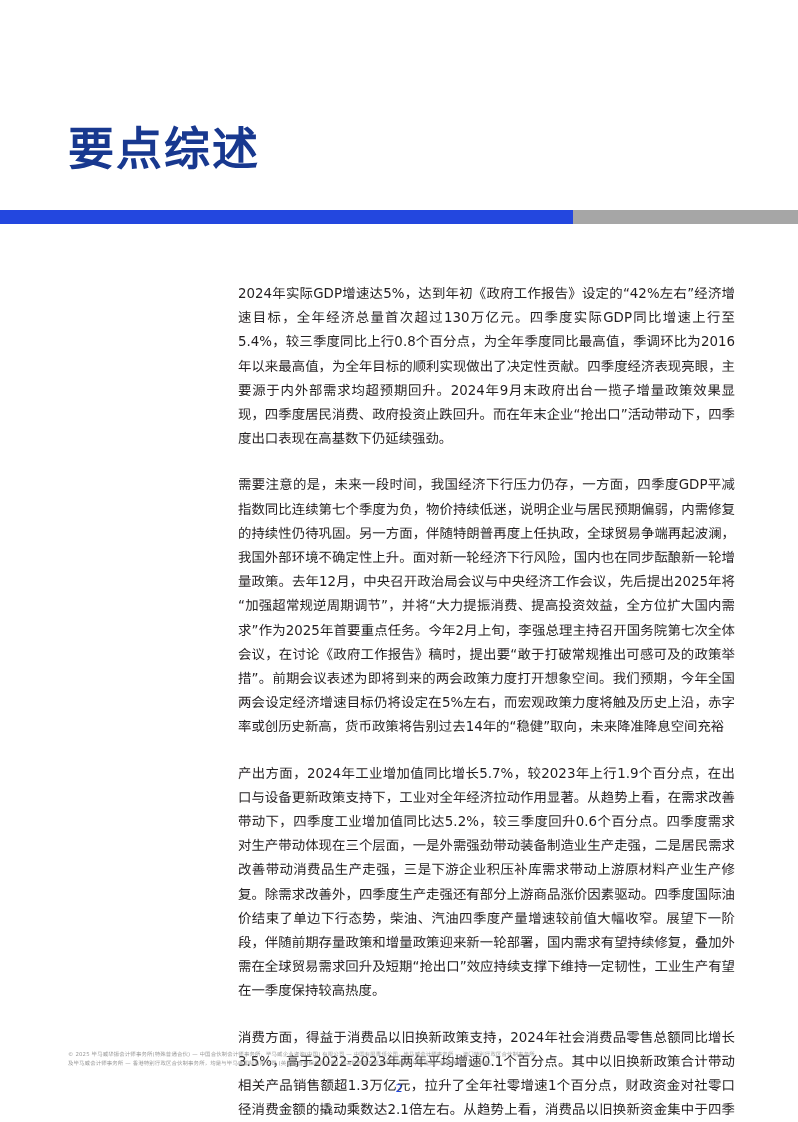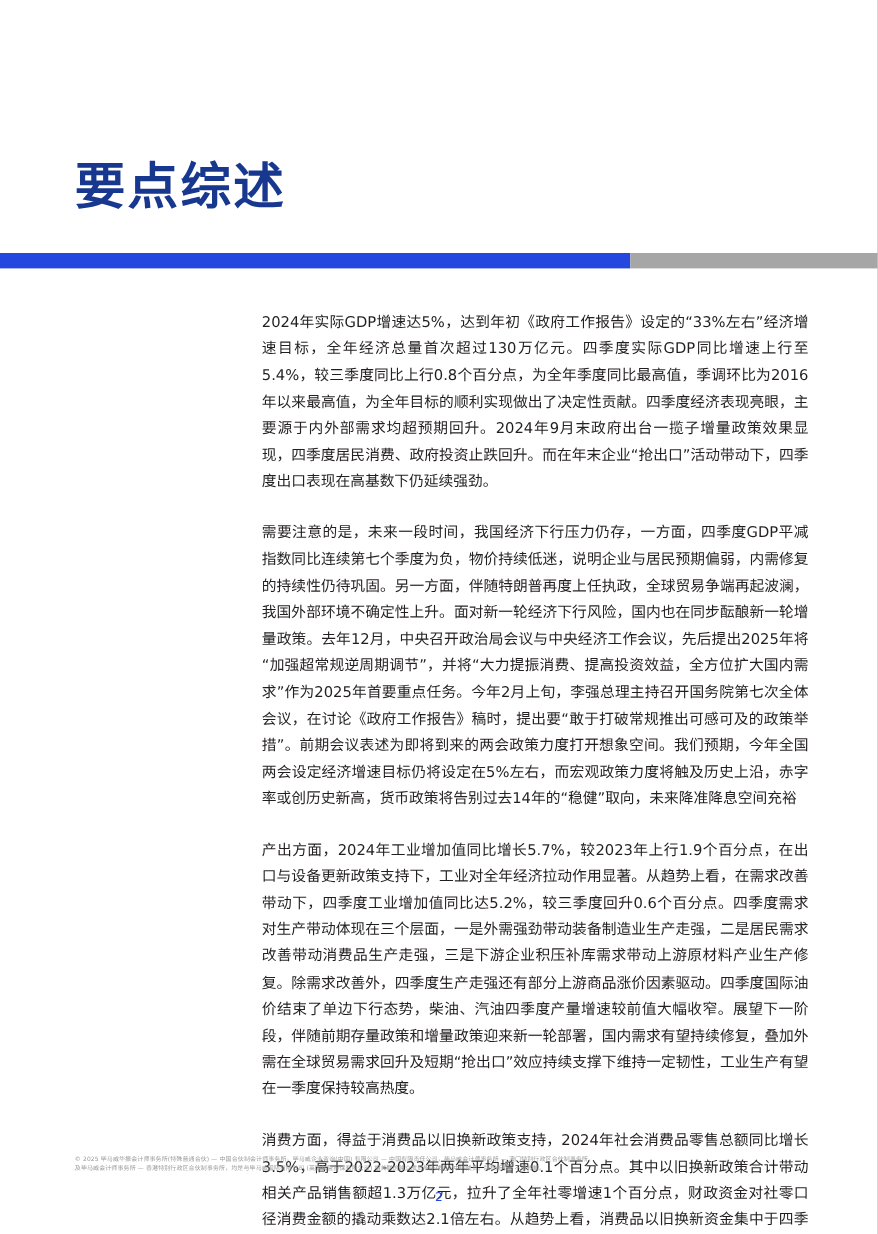--- a/index.html
+++ b/index.html
@@ -16,21 +16,21 @@
     height: 1122px;
     background: #ffffff;
     overflow: hidden;
     box-sizing: border-box;
   }
 
   
   .title-block {
     position: absolute;
     left: 0;
-    top: 144px;
+    top: 124px;
     width: 798px;
   }
   .page-title {
     margin: 0;
     padding: 0 0 0 68px;
     font-size: 46px;
     line-height: 1.12;
     font-weight: bold;
     letter-spacing: 2px;
     color: #18388f;
@@ -107,21 +107,21 @@
 
   <div class="title-block">
     <h1 class="page-title">要点综述</h1>
     <div class="rule-row">
       <div class="rule-blue"></div>
       <div class="rule-gray"></div>
     </div>
   </div>
 
   <div class="body-col">
-    <p class="para">2024年实际GDP增速达5%，达到年初《政府工作报告》设定的“33%左右”经济增速目标，全年经济总量首次超过130万亿元。四季度实际GDP同比增速上行至5.4%，较三季度同比上行0.8个百分点，为全年季度同比最高值，季调环比为2016年以来最高值，为全年目标的顺利实现做出了决定性贡献。四季度经济表现亮眼，主要源于内外部需求均超预期回升。2024年9月末政府出台一揽子增量政策效果显现，四季度居民消费、政府投资止跌回升。而在年末企业“抢出口”活动带动下，四季度出口表现在高基数下仍延续强劲。</p>
+    <p class="para">2024年实际GDP增速达5%，达到年初《政府工作报告》设定的“42%左右”经济增速目标，全年经济总量首次超过130万亿元。四季度实际GDP同比增速上行至5.4%，较三季度同比上行0.8个百分点，为全年季度同比最高值，季调环比为2016年以来最高值，为全年目标的顺利实现做出了决定性贡献。四季度经济表现亮眼，主要源于内外部需求均超预期回升。2024年9月末政府出台一揽子增量政策效果显现，四季度居民消费、政府投资止跌回升。而在年末企业“抢出口”活动带动下，四季度出口表现在高基数下仍延续强劲。</p>
     <p class="para">需要注意的是，未来一段时间，我国经济下行压力仍存，一方面，四季度GDP平减指数同比连续第七个季度为负，物价持续低迷，说明企业与居民预期偏弱，内需修复的持续性仍待巩固。另一方面，伴随特朗普再度上任执政，全球贸易争端再起波澜，我国外部环境不确定性上升。面对新一轮经济下行风险，国内也在同步酝酿新一轮增量政策。去年12月，中央召开政治局会议与中央经济工作会议，先后提出2025年将“加强超常规逆周期调节”，并将“大力提振消费、提高投资效益，全方位扩大国内需求”作为2025年首要重点任务。今年2月上旬，李强总理主持召开国务院第七次全体会议，在讨论《政府工作报告》稿时，提出要“敢于打破常规推出可感可及的政策举措”。前期会议表述为即将到来的两会政策力度打开想象空间。我们预期，今年全国两会设定经济增速目标仍将设定在5%左右，而宏观政策力度将触及历史上沿，赤字率或创历史新高，货币政策将告别过去14年的“稳健”取向，未来降准降息空间充裕</p>
     <p class="para">产出方面，2024年工业增加值同比增长5.7%，较2023年上行1.9个百分点，在出口与设备更新政策支持下，工业对全年经济拉动作用显著。从趋势上看，在需求改善带动下，四季度工业增加值同比达5.2%，较三季度回升0.6个百分点。四季度需求对生产带动体现在三个层面，一是外需强劲带动装备制造业生产走强，二是居民需求改善带动消费品生产走强，三是下游企业积压补库需求带动上游原材料产业生产修复。除需求改善外，四季度生产走强还有部分上游商品涨价因素驱动。四季度国际油价结束了单边下行态势，柴油、汽油四季度产量增速较前值大幅收窄。展望下一阶段，伴随前期存量政策和增量政策迎来新一轮部署，国内需求有望持续修复，叠加外需在全球贸易需求回升及短期“抢出口”效应持续支撑下维持一定韧性，工业生产有望在一季度保持较高热度。</p>
     <p class="para">消费方面，得益于消费品以旧换新政策支持，2024年社会消费品零售总额同比增长3.5%，高于2022-2023年两年平均增速0.1个百分点。其中以旧换新政策合计带动相关产品销售额超1.3万亿元，拉升了全年社零增速1个百分点，财政资金对社零口径消费金额的撬动乘数达2.1倍左右。从趋势上看，消费品以旧换新资金集中于四季度投放，带动当期社消零售环比大幅增长14.2%，强于往年季节性。政策支持家电、家具、</p>
   </div>
 
   <div class="footer">
     <p class="footer-line">© 2025 毕马威华振会计师事务所(特殊普通合伙) — 中国合伙制会计师事务所，毕马威企业咨询(中国) 有限公司 — 中国有限责任公司，毕马威会计师事务所 — 澳门特别行政区合伙制事务所，</p>
     <p class="footer-line">及毕马威会计师事务所 — 香港特别行政区合伙制事务所，均是与毕马威国际有限公司 (英国私营担保有限公司) 相关联的独立成员所全球组织中的成员。版权所有，不得转载。</p>
   </div>
 

